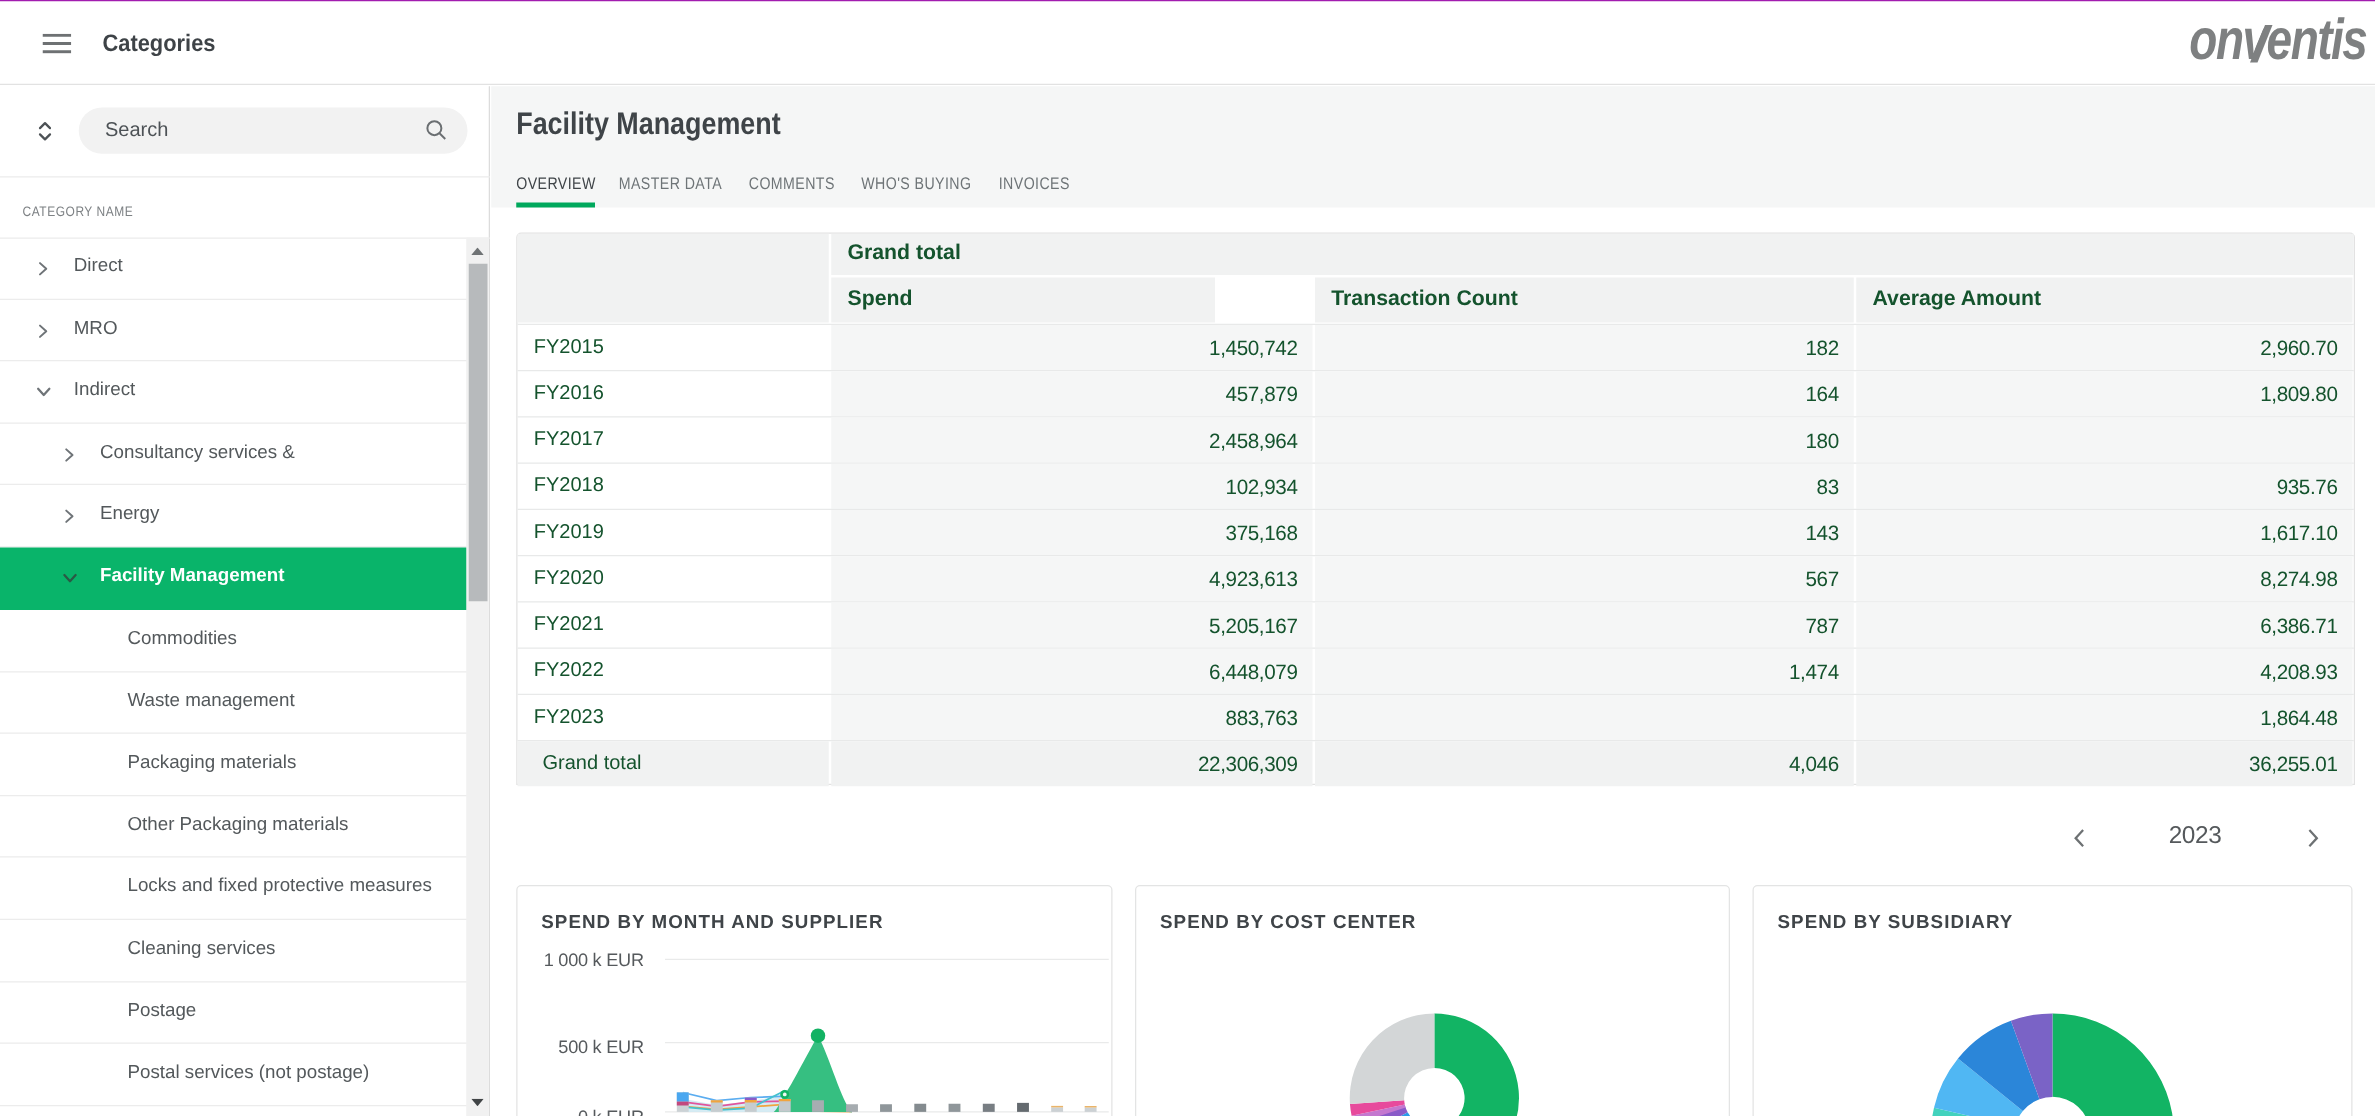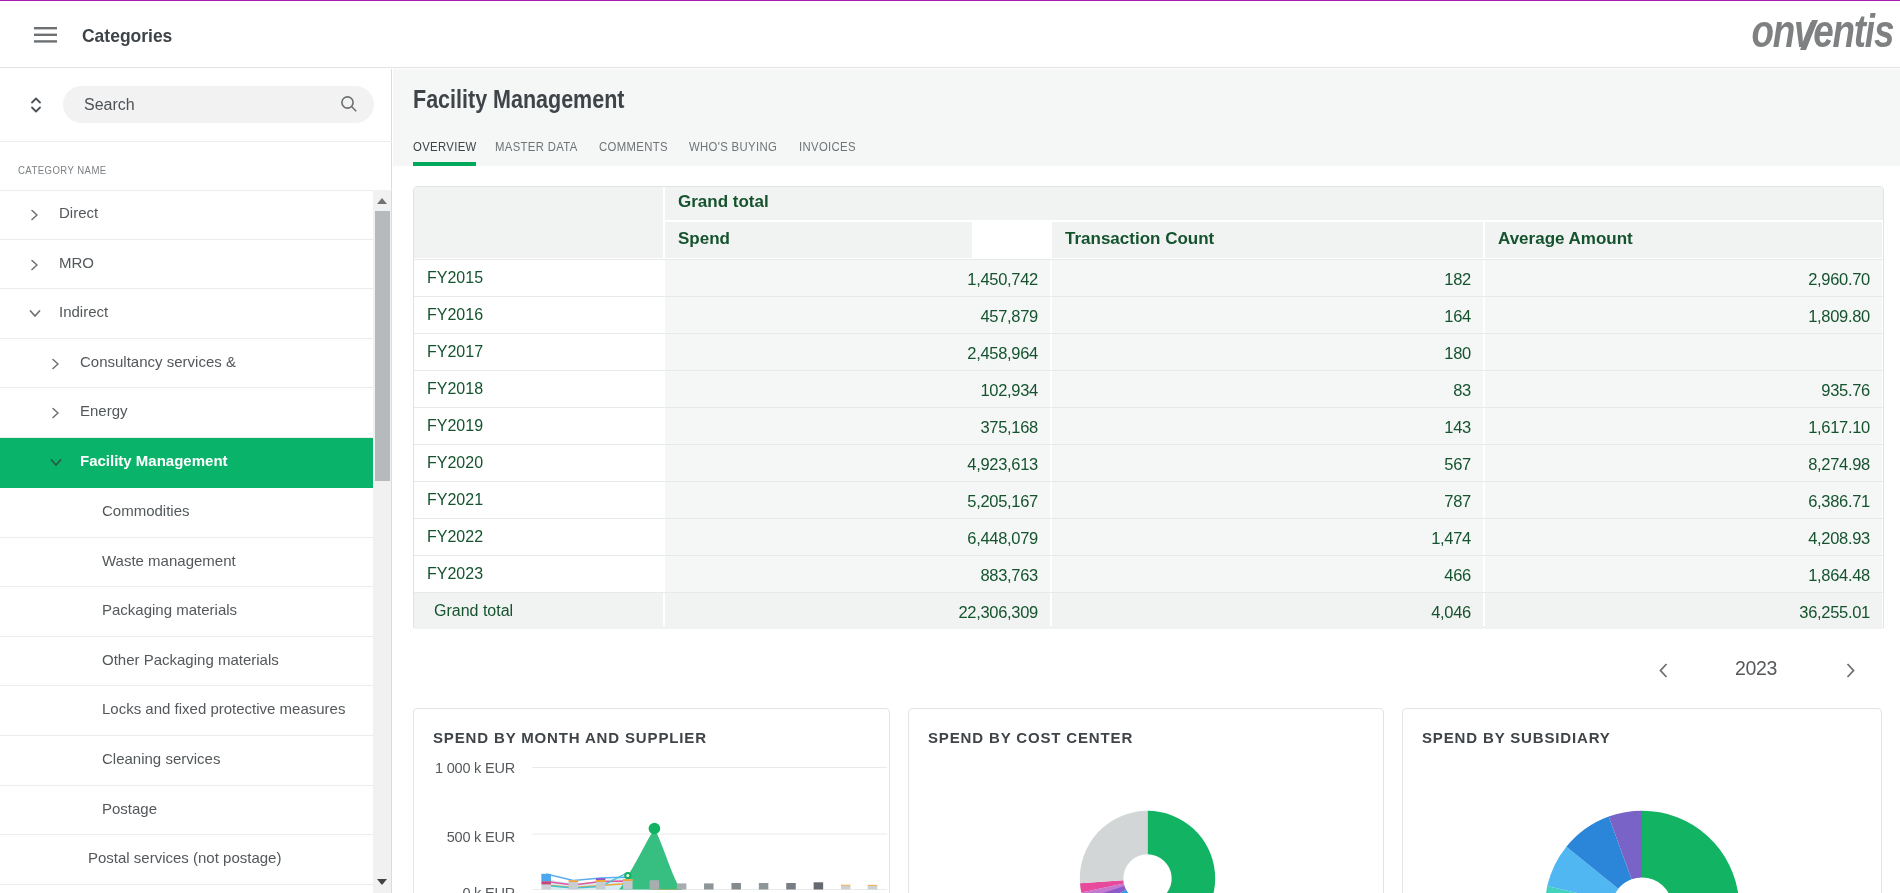--- a/index.html
+++ b/index.html
@@ -148,21 +148,21 @@
       <div class="trow">
         <span class="lbl" style="left:102px">Locks and fixed protective measures</span>
       </div>
       <div class="trow">
         <span class="lbl" style="left:102px">Cleaning services</span>
       </div>
       <div class="trow">
         <span class="lbl" style="left:102px">Postage</span>
       </div>
       <div class="trow">
-        <span class="lbl" style="left:88px">Postal services (not postage)</span>
+        <span class="lbl" style="left:102px">Postal services (not postage)</span>
       </div>
       <div class="trow">
         <span class="lbl" style="left:102px"></span>
       </div>
     </div>
   <div id="sscroll">
     <svg class="abs" style="left:4px;top:8px" width="10" height="6" viewBox="0 0 10 6">
       <path d="M5 0 L10 6 L0 6 Z" fill="#6f7375"></path>
       </svg>
     <div id="sthumb"></div>
@@ -266,21 +266,20 @@
         <span class="num" style="left:250px;width:374px">6,448,079</span>
         <span class="num" style="left:637px;width:420px">1,474</span>
         <span class="num" style="left:1070px;width:386px">4,208.93</span>
       </div>
       <div class="drow" style="top:368px;border-top:1px solid #e8e9e9;">
         <div class="cellbg" style="left:251px;width:385px;"></div>
         <div class="cellbg" style="left:638px;width:431px;"></div>
         <div class="cellbg" style="left:1071px;width:397px;"></div>
         <span class="fy" style="left:13px">FY2023</span>
         <span class="num" style="left:250px;width:374px">883,763</span>
-        <span class="num" style="left:637px;width:420px">466</span>
         <span class="num" style="left:1070px;width:386px">1,864.48</span>
       </div>
       <div class="drow" style="top:405px;border-top:1px solid #e8e9e9;">
         <div class="cellbg" style="left:0;width:249px;background:#f1f2f2"></div>
         <div class="cellbg" style="left:251px;width:385px;background:#f1f2f2"></div>
         <div class="cellbg" style="left:638px;width:431px;background:#f1f2f2"></div>
         <div class="cellbg" style="left:1071px;width:397px;background:#f1f2f2"></div>
         <span class="fy" style="left:20px">Grand total</span>
         <span class="num" style="left:250px;width:374px">22,306,309</span>
         <span class="num" style="left:637px;width:420px">4,046</span>

